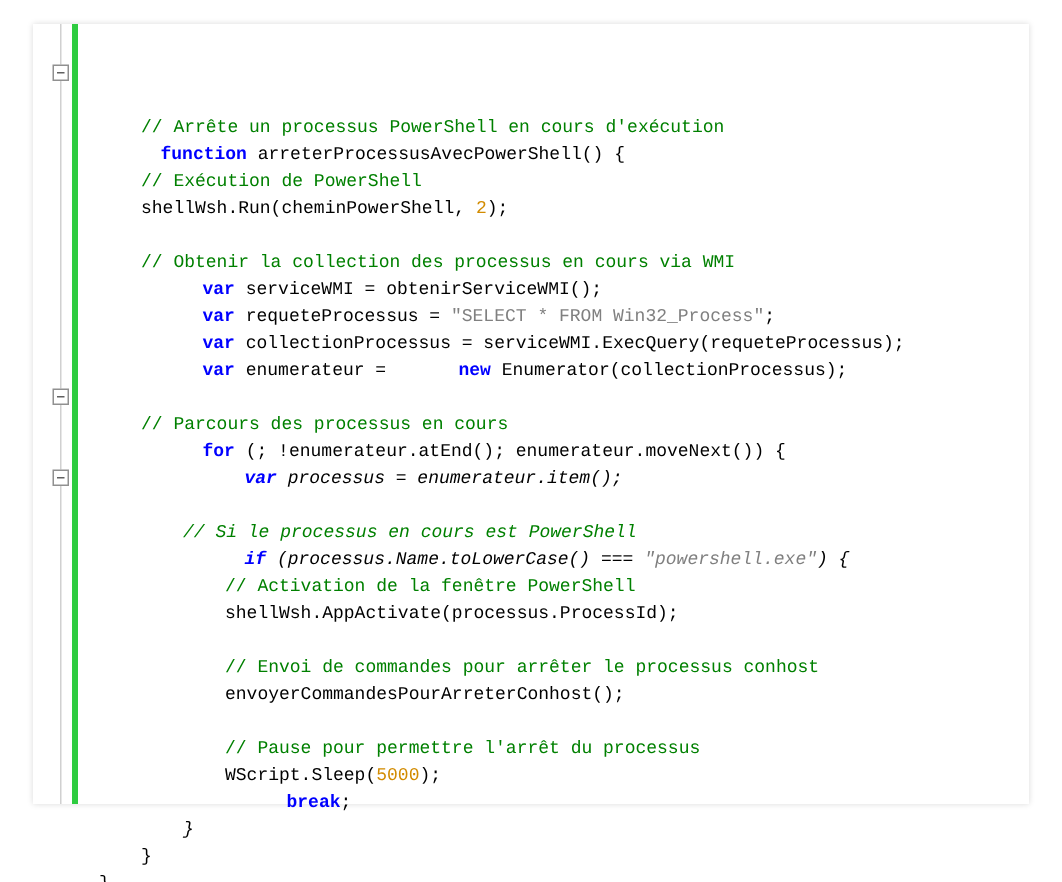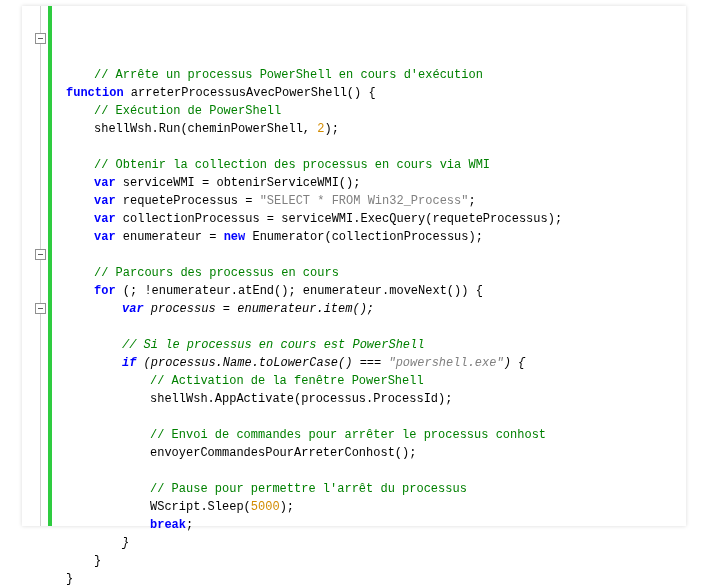--- a/index.html
+++ b/index.html
@@ -12,21 +12,21 @@
     font-family: "Consolas", "Menlo", "Courier New", monospace;
   }
   .figure-wrap {
     width: 708px;
     height: 588px;
     position: relative;
   }
   .editor {
     position: absolute;
     left: 22px;
-    top: 6px;
+    top: 16px;
     width: 664px;
     height: 520px;
     box-sizing: border-box;
     background: #ffffff;
     box-shadow: 0 0 4px rgba(0,0,0,0.15);
   }
   .gutter {
     position: absolute;
     left: 0; top: 0; bottom: 0;
     width: 34px;
@@ -69,21 +69,21 @@
     position: absolute;
     left: 44px;
     right: 6px;
     top: 6px;
     font-size: 12px;
     line-height: 18px;
     white-space: pre;
     color: #000000;
   }
   .tok-comment { color: #008000; }
-  .tok-keyword { color: #0000ff; font-weight: bold; }
+  .tok-keyword { color: #0000ff; font-weight: bold; margin-left: 41px; }
   .tok-string  { color: #808080; }
   .tok-number  { color: #d28b00; }
   .line { height: 18px; }
   .ind1 { padding-left: 28px; }
   .ind2 { padding-left: 56px; font-style: italic; }
   .ind3 { padding-left: 84px; }
   .caption {
     position: absolute;
     left: 0; right: 0;
     top: 545px;

